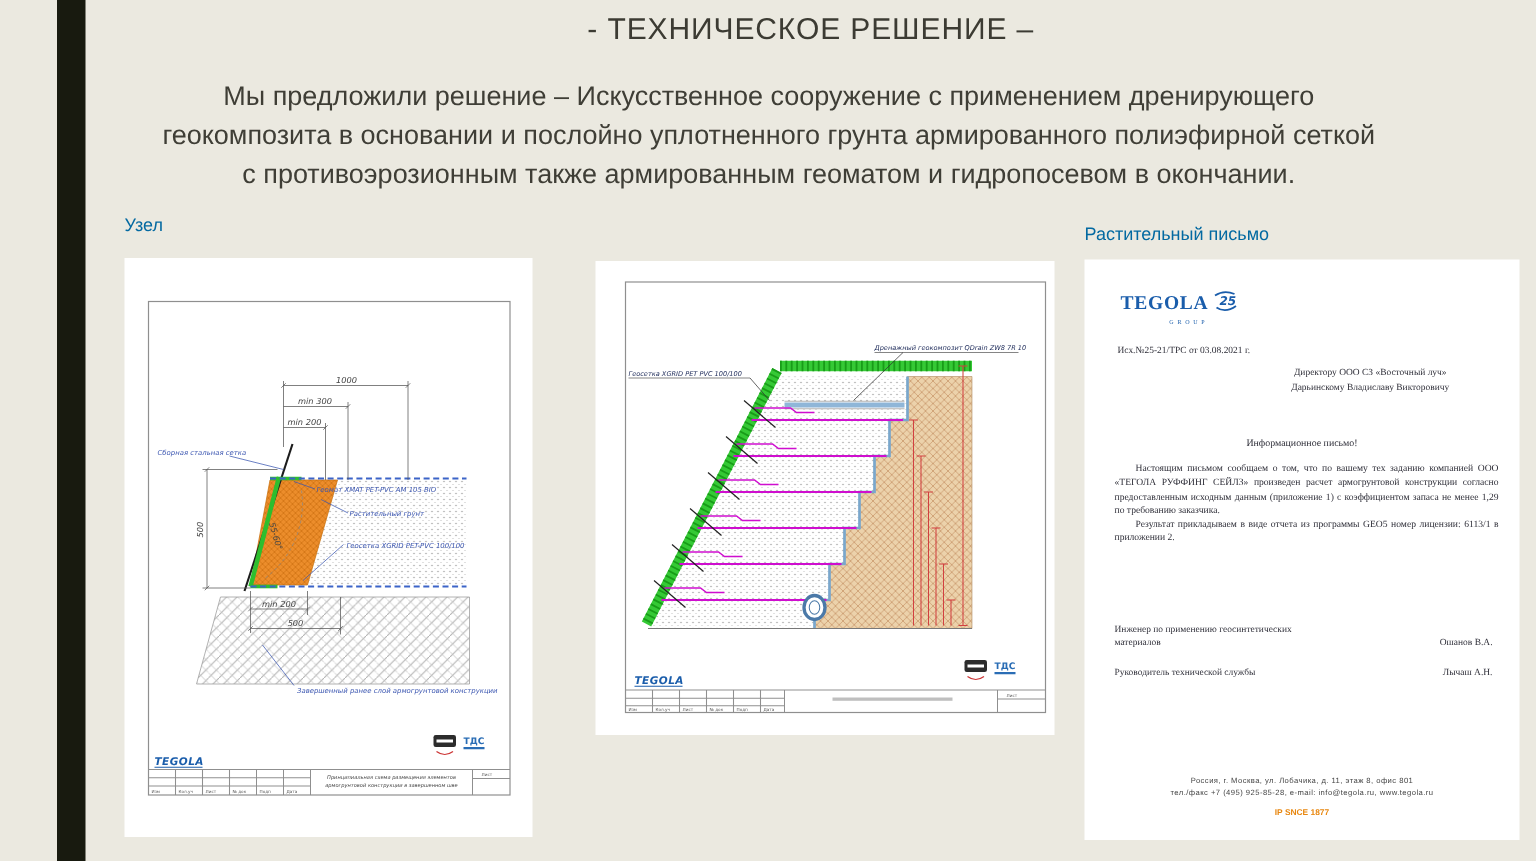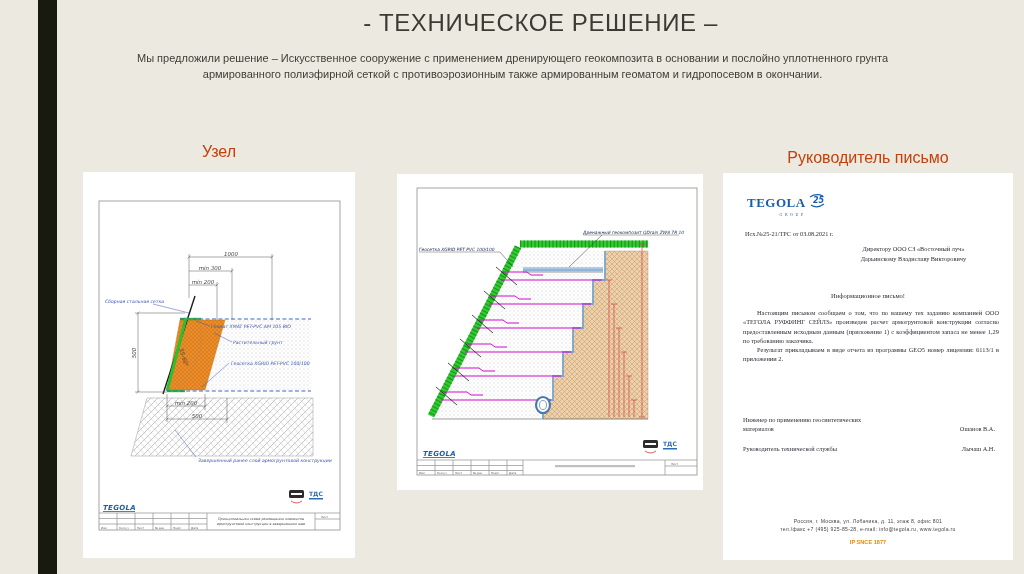--- a/index.html
+++ b/index.html
@@ -1,24 +1,24 @@
 <!DOCTYPE html>
 <html><head>
 <meta charset="utf-8">
 <style>
   html,body{margin:0;padding:0;}
   body{width:1024px;height:574px;overflow:hidden;background:#ebe9e0;
        font-family:"Liberation Sans",sans-serif;}
   .slide{position:relative;width:1024px;height:574px;background:#ebe9e0;}
   .black-bar{position:absolute;left:38px;top:0;width:19px;height:574px;background:#181a0f;}
   .slide-title{position:absolute;left:57px;right:0;top:9px;text-align:center;
-       font-size:24px;color:#3c3b33;letter-spacing:.6px;}
+       font-size:20px;color:#3c3b33;letter-spacing:.6px;}
   .slide-subtitle{position:absolute;left:105px;width:815px;top:51px;text-align:center;
-       font-size:11px;line-height:1.45;color:#3f3e36;}
-  .panel-label{position:absolute;text-align:center;font-size:16px;color:#c2410c;}
+       font-size:18px;line-height:1.45;color:#3f3e36;}
+  .panel-label{position:absolute;font-size:12px;color:#0369a1;}
   #label-uzel{left:83px;width:272px;top:143px;}
   #label-razrez{left:397px;width:306px;top:143px;}
   #label-letter{left:723px;width:290px;top:149px;}
   .panel{position:absolute;background:#ffffff;}
   #panel-uzel{left:83px;top:172px;width:272px;height:386px;}
   #panel-razrez{left:397px;top:174px;width:306px;height:316px;}
   #panel-letter{left:723px;top:173px;width:290px;height:387px;}
   svg{display:block;}
   
   .letter{position:relative;width:100%;height:100%;
@@ -55,21 +55,21 @@
 </head>
 <body>
 
 <div class="slide">
   <div class="black-bar"></div>
 
   <div class="slide-title">- ТЕХНИЧЕСКОЕ РЕШЕНИЕ –</div>
   <div class="slide-subtitle">Мы предложили решение – Искусственное сооружение с применением дренирующего геокомпозита в основании и послойно уплотненного грунта армированного полиэфирной сеткой с противоэрозионным также армированным геоматом и гидропосевом в окончании.</div>
 
   <div class="panel-label" id="label-uzel">Узел</div>
-  <div class="panel-label" id="label-letter">Руководитель письмо</div>
+  <div class="panel-label" id="label-letter">Растительный письмо</div>
 
   <div class="panel" id="panel-uzel">
     <svg width="272" height="386" viewBox="0 0 272 386">
       <defs>
         <pattern id="u-dots" width="4" height="4" patternUnits="userSpaceOnUse">
           <circle cx="1" cy="1" r="0.45" fill="#8f8f8f"></circle>
             <circle cx="3" cy="3" r="0.4" fill="#b9b9b9"></circle>
         </pattern>
         <pattern id="u-weave" width="7" height="7" patternUnits="userSpaceOnUse">
           <path d="M0,7 L7,0" stroke="#b0b0b0" stroke-width="0.7" fill="none"></path>

